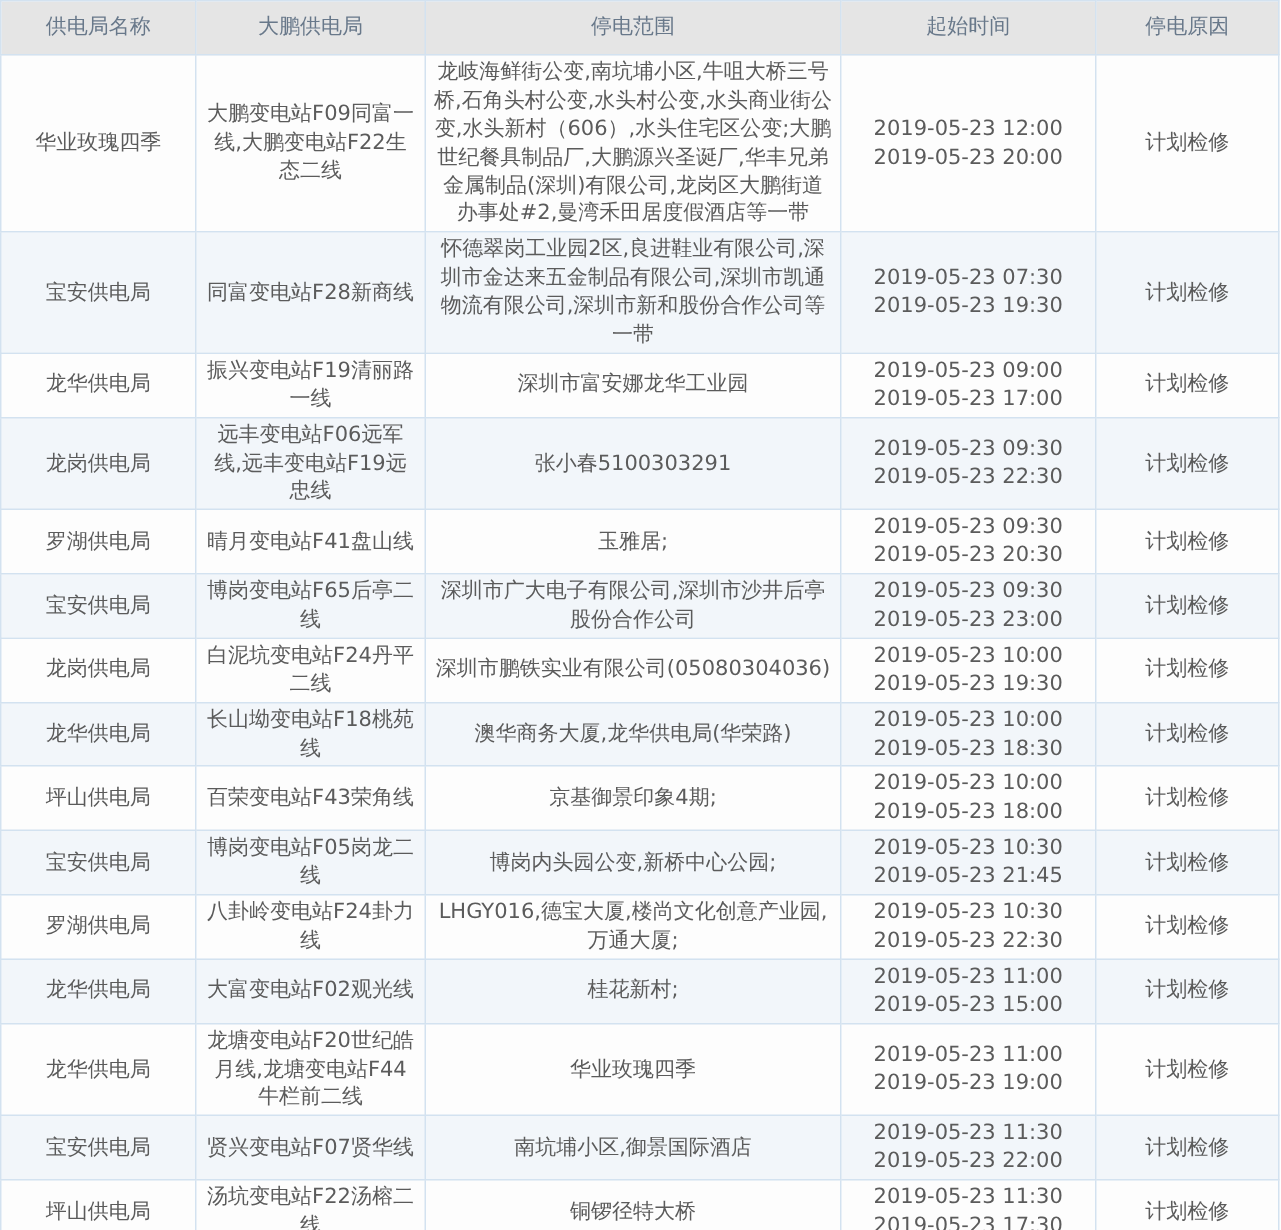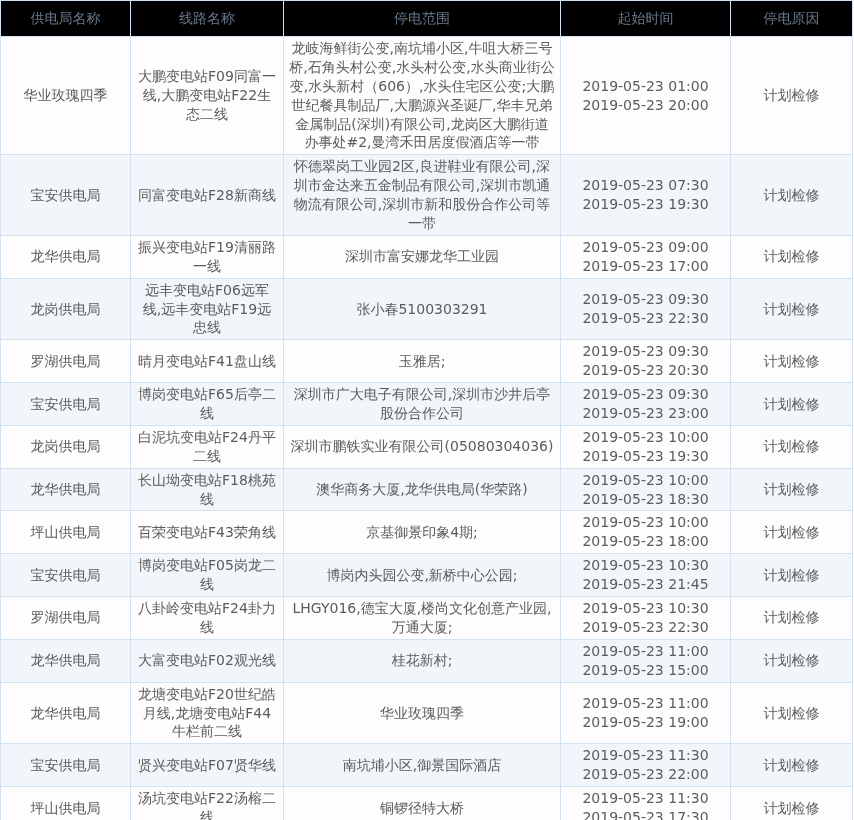--- a/index.html
+++ b/index.html
@@ -27,21 +27,21 @@
   table.outage-table td {
     border: 1px solid #d3e2f0;
     text-align: center;
     vertical-align: middle;
     padding: 2px 5px;
     line-height: 1.35;
     word-break: break-all;
     box-sizing: border-box;
   }
   table.outage-table thead th {
-    background: #000000;
+    background: #e5e5e5;
     color: #68788a;
     font-weight: normal;
     height: 36px;
     padding: 0 4px;
   }
   table.outage-table tbody tr {
     background: #fdfdfd;
   }
   table.outage-table tbody tr:nth-child(even) {
     background: #f2f6fa;
@@ -60,33 +60,33 @@
     <colgroup>
       <col style="width:130px">
       <col style="width:153px">
       <col style="width:277px">
       <col style="width:170px">
       <col style="width:122px">
     </colgroup>
     <thead>
       <tr>
         <th>供电局名称</th>
-        <th>线路名称</th>
+        <th>大鹏供电局</th>
         <th>停电范围</th>
         <th>起始时间</th>
         <th>停电原因</th>
       </tr>
     </thead>
     <tbody id="table-body">
   <tr>
     <td class="c-bureau">华业玫瑰四季</td>
     <td class="c-line">大鹏变电站F09同富一线,大鹏变电站F22生态二线</td>
     <td class="c-scope">龙岐海鲜街公变,南坑埔小区,牛咀大桥三号桥,石角头村公变,水头村公变,水头商业街公变,水头新村（606）,水头住宅区公变;大鹏世纪餐具制品厂,大鹏源兴圣诞厂,华丰兄弟金属制品(深圳)有限公司,龙岗区大鹏街道办事处#2,曼湾禾田居度假酒店等一带</td>
     <td class="c-time">
-      <div>2019-05-23 01:00</div>
+      <div>2019-05-23 12:00</div>
       <div>2019-05-23 20:00</div>
     </td>
     <td class="c-reason">计划检修</td>
   </tr>
 
   <tr>
     <td class="c-bureau">宝安供电局</td>
     <td class="c-line">同富变电站F28新商线</td>
     <td class="c-scope">怀德翠岗工业园2区,良进鞋业有限公司,深圳市金达来五金制品有限公司,深圳市凯通物流有限公司,深圳市新和股份合作公司等一带</td>
     <td class="c-time">

